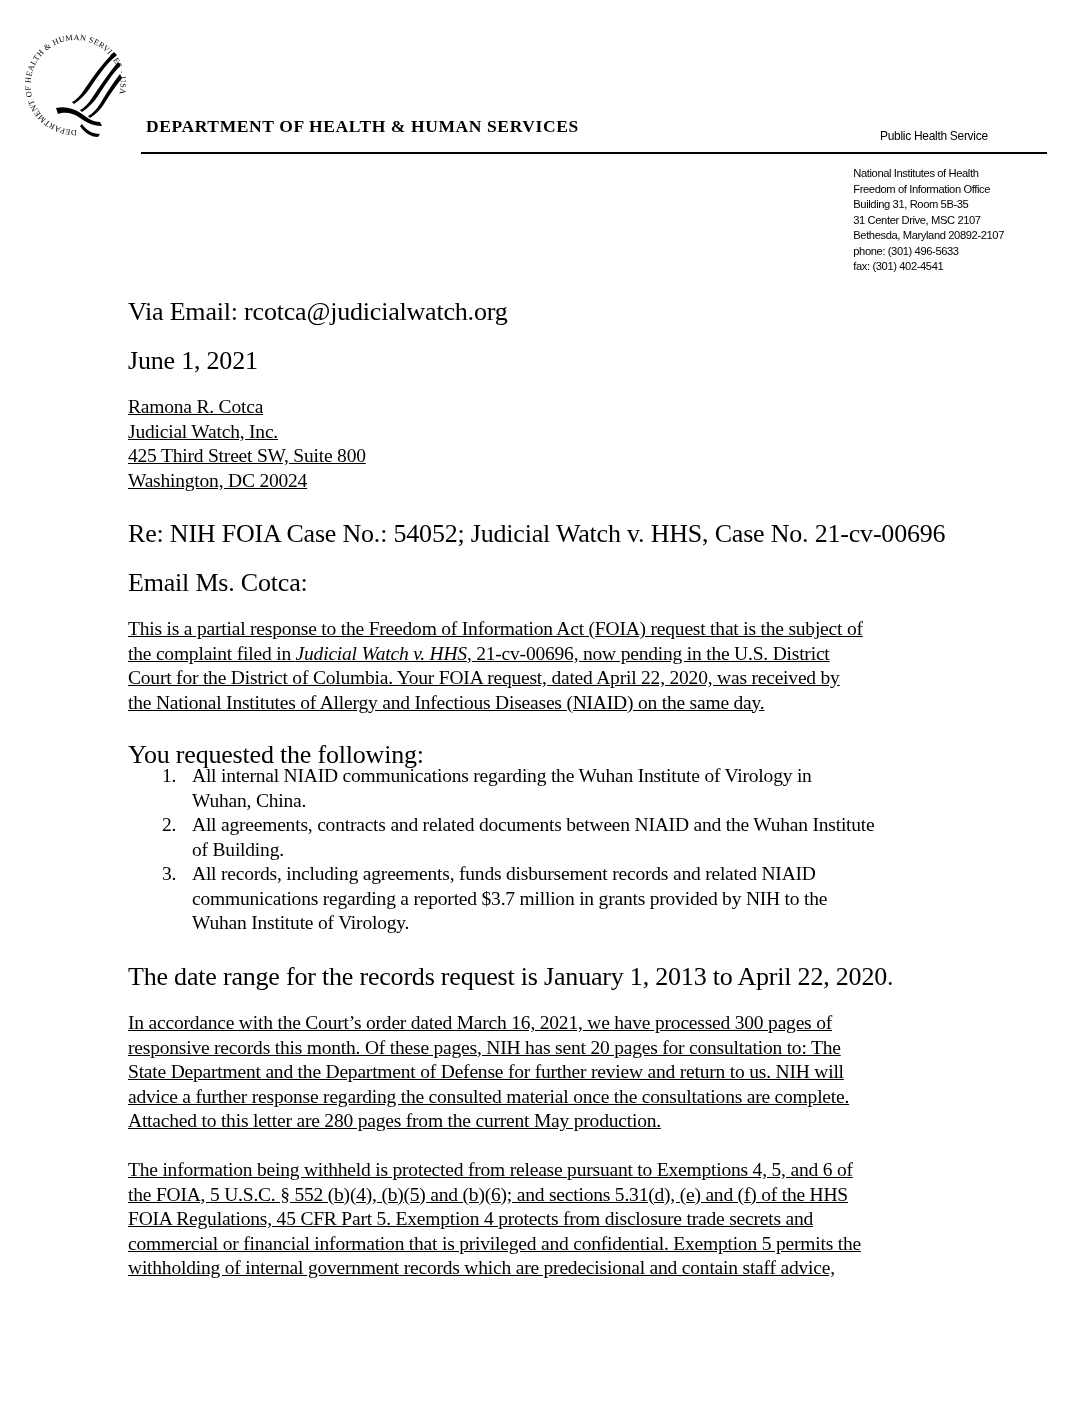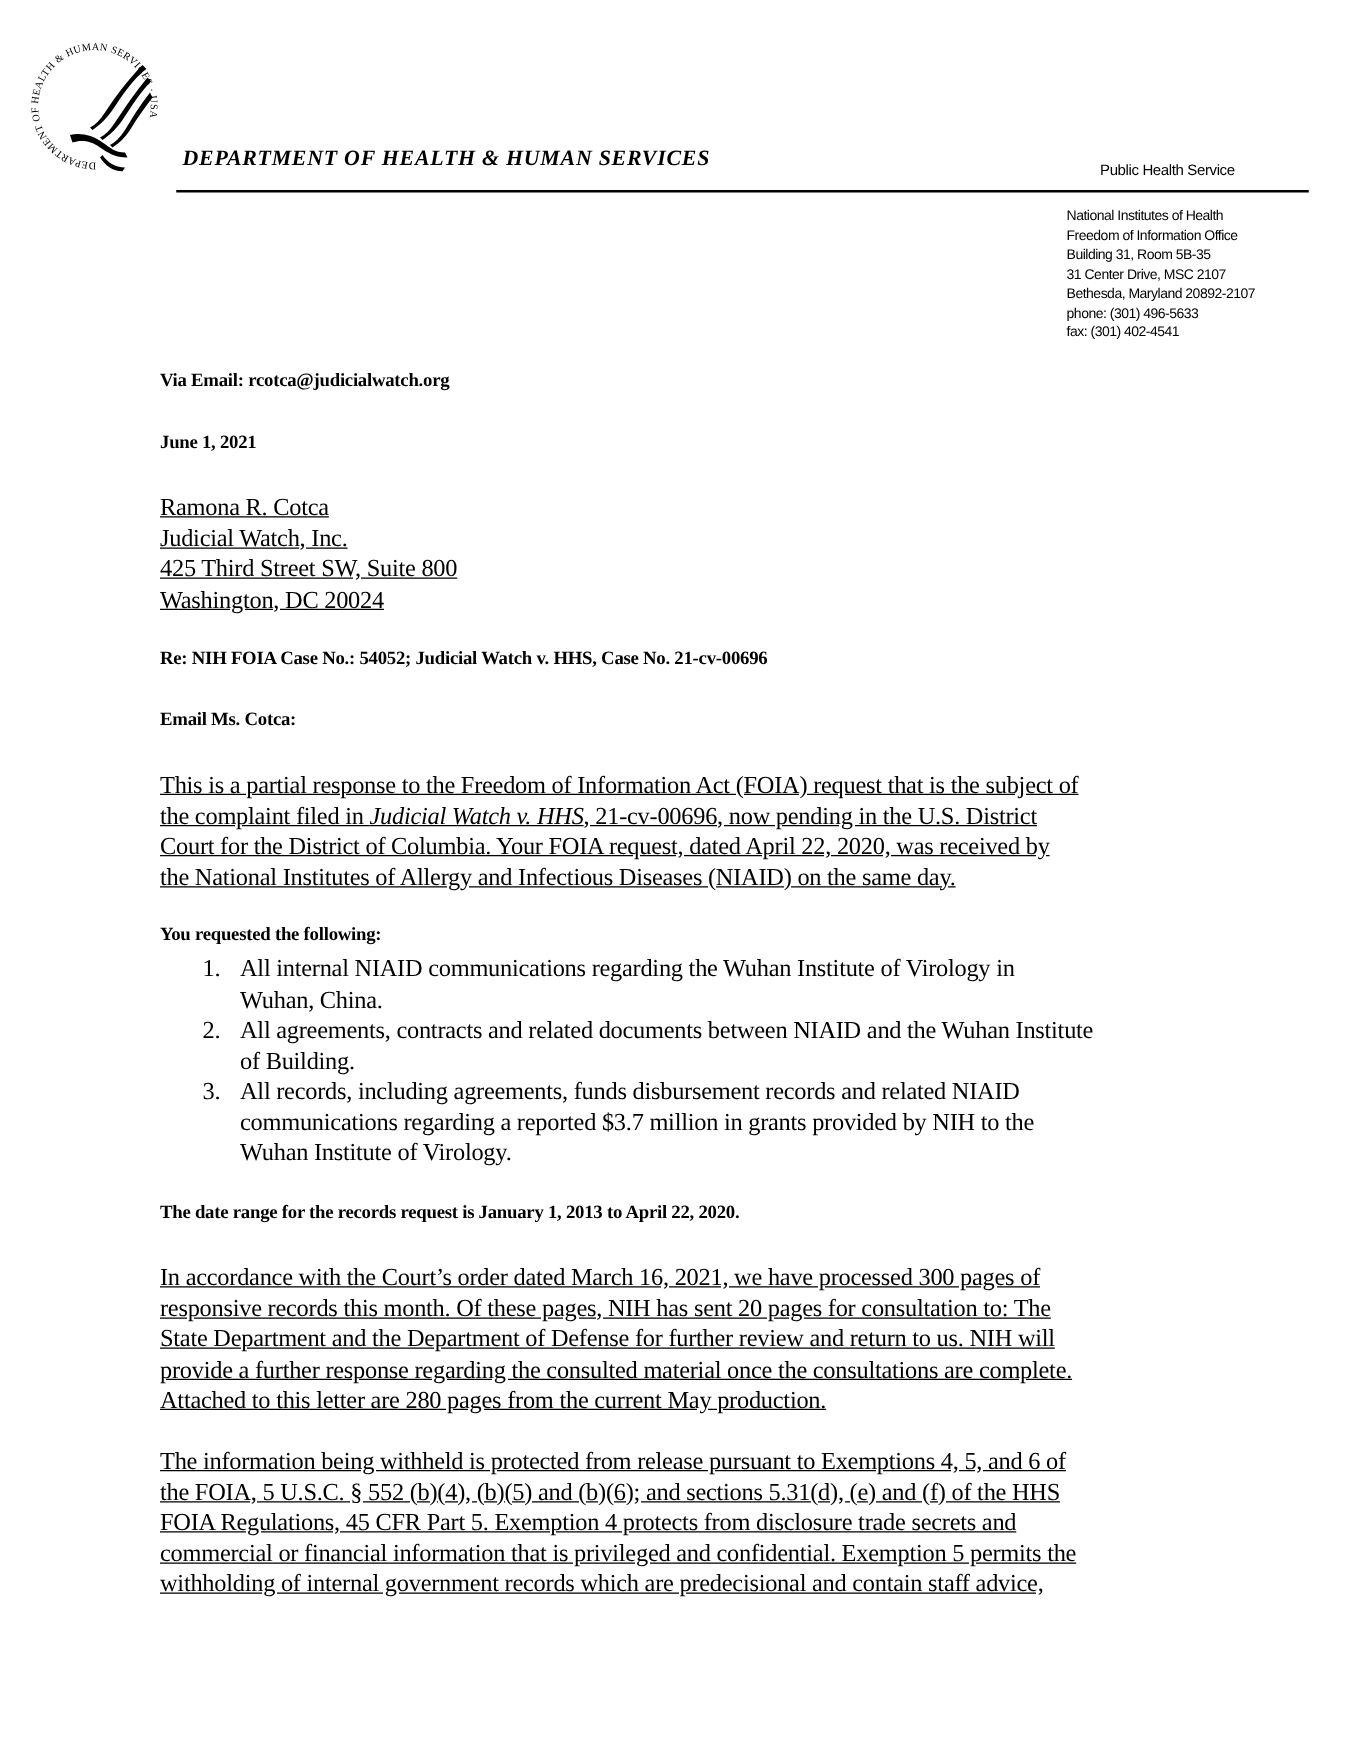--- a/index.html
+++ b/index.html
@@ -1,28 +1,28 @@
 <!DOCTYPE html>
 <html><head>
 <meta charset="utf-8">
 <style>
   html, body { margin: 0; padding: 0; background: #ffffff; }
   body { width: 1088px; height: 1408px; position: relative; overflow: hidden; color: #000; }
   .serif { font-family: "Liberation Serif", "DejaVu Serif", serif; }
   .sans { font-family: "Liberation Sans", "DejaVu Sans", sans-serif; }
 
   #logo { position: absolute; left: 22px; top: 30px; width: 110px; height: 110px; }
-  #dept-title { position: absolute; left: 146px; top: 116px; font-size: 17.5px; font-weight: bold; letter-spacing: 0.6px; white-space: nowrap; font-style: italic; }
+  #dept-title { position: absolute; left: 146px; top: 116px; font-size: 17.5px; font-weight: bold; letter-spacing: 0.6px; white-space: nowrap; }
   #phs { position: absolute; left: 880px; top: 129px; font-size: 12px; letter-spacing: -0.3px; white-space: nowrap; }
   #rule { position: absolute; left: 141px; top: 152px; width: 906px; height: 2px; background: #000; }
 
   #address { position: absolute; right: 84px; top: 166px; text-align: left; font-size: 11.2px; line-height: 15.5px; letter-spacing: -0.4px; }
   #address div { white-space: nowrap; }
 
-  .line { position: absolute; left: 128px; font-size: 15px; white-space: nowrap; letter-spacing: -0.2px; font-weight: bold; }
+  .line { position: absolute; left: 128px; font-size: 26px; white-space: nowrap; letter-spacing: -0.2px; }
   .para { position: absolute; left: 128px; width: 860px; font-size: 19.5px; line-height: 24.5px; letter-spacing: -0.2px; text-decoration: underline; }
   .para div { white-space: nowrap; }
 
   #list { position: absolute; left: 128px; top: 764px; font-size: 19.5px; line-height: 24.5px; letter-spacing: -0.2px; }
   .li { position: relative; padding-left: 64px; }
   .li .num { position: absolute; left: 34px; top: 0; }
   .li div.t { white-space: nowrap; }
 </style>
 </head>
 <body>
@@ -97,21 +97,21 @@
     <div class="t">Wuhan Institute of Virology.</div>
   </div>
 </div>
 
 <div class="line serif" style="top:962px">The date range for the records request is January 1, 2013 to April 22, 2020.</div>
 
 <div class="para serif" style="top:1011px">
   <div>In accordance with the Court’s order dated March 16, 2021, we have processed 300 pages of</div>
   <div>responsive records this month. Of these pages, NIH has sent 20 pages for consultation to: The</div>
   <div>State Department and the Department of Defense for further review and return to us.  NIH will</div>
-  <div>provide a further response regarding the consulted material once the consultations are complete.</div>
+  <div>advice a further response regarding the consulted material once the consultations are complete.</div>
   <div>Attached to this letter are 280 pages from the current May production.</div>
 </div>
 
 <div class="para serif" style="top:1158px">
   <div>The information being withheld is protected from release pursuant to Exemptions 4, 5, and 6 of</div>
   <div>the FOIA, 5 U.S.C. § 552 (b)(4), (b)(5) and (b)(6); and sections 5.31(d), (e) and (f) of the HHS</div>
   <div>FOIA Regulations, 45 CFR Part 5.  Exemption 4 protects from disclosure trade secrets and</div>
   <div>commercial or financial information that is privileged and confidential.  Exemption 5 permits the</div>
   <div>withholding of internal government records which are predecisional and contain staff advice,</div>
 </div>

